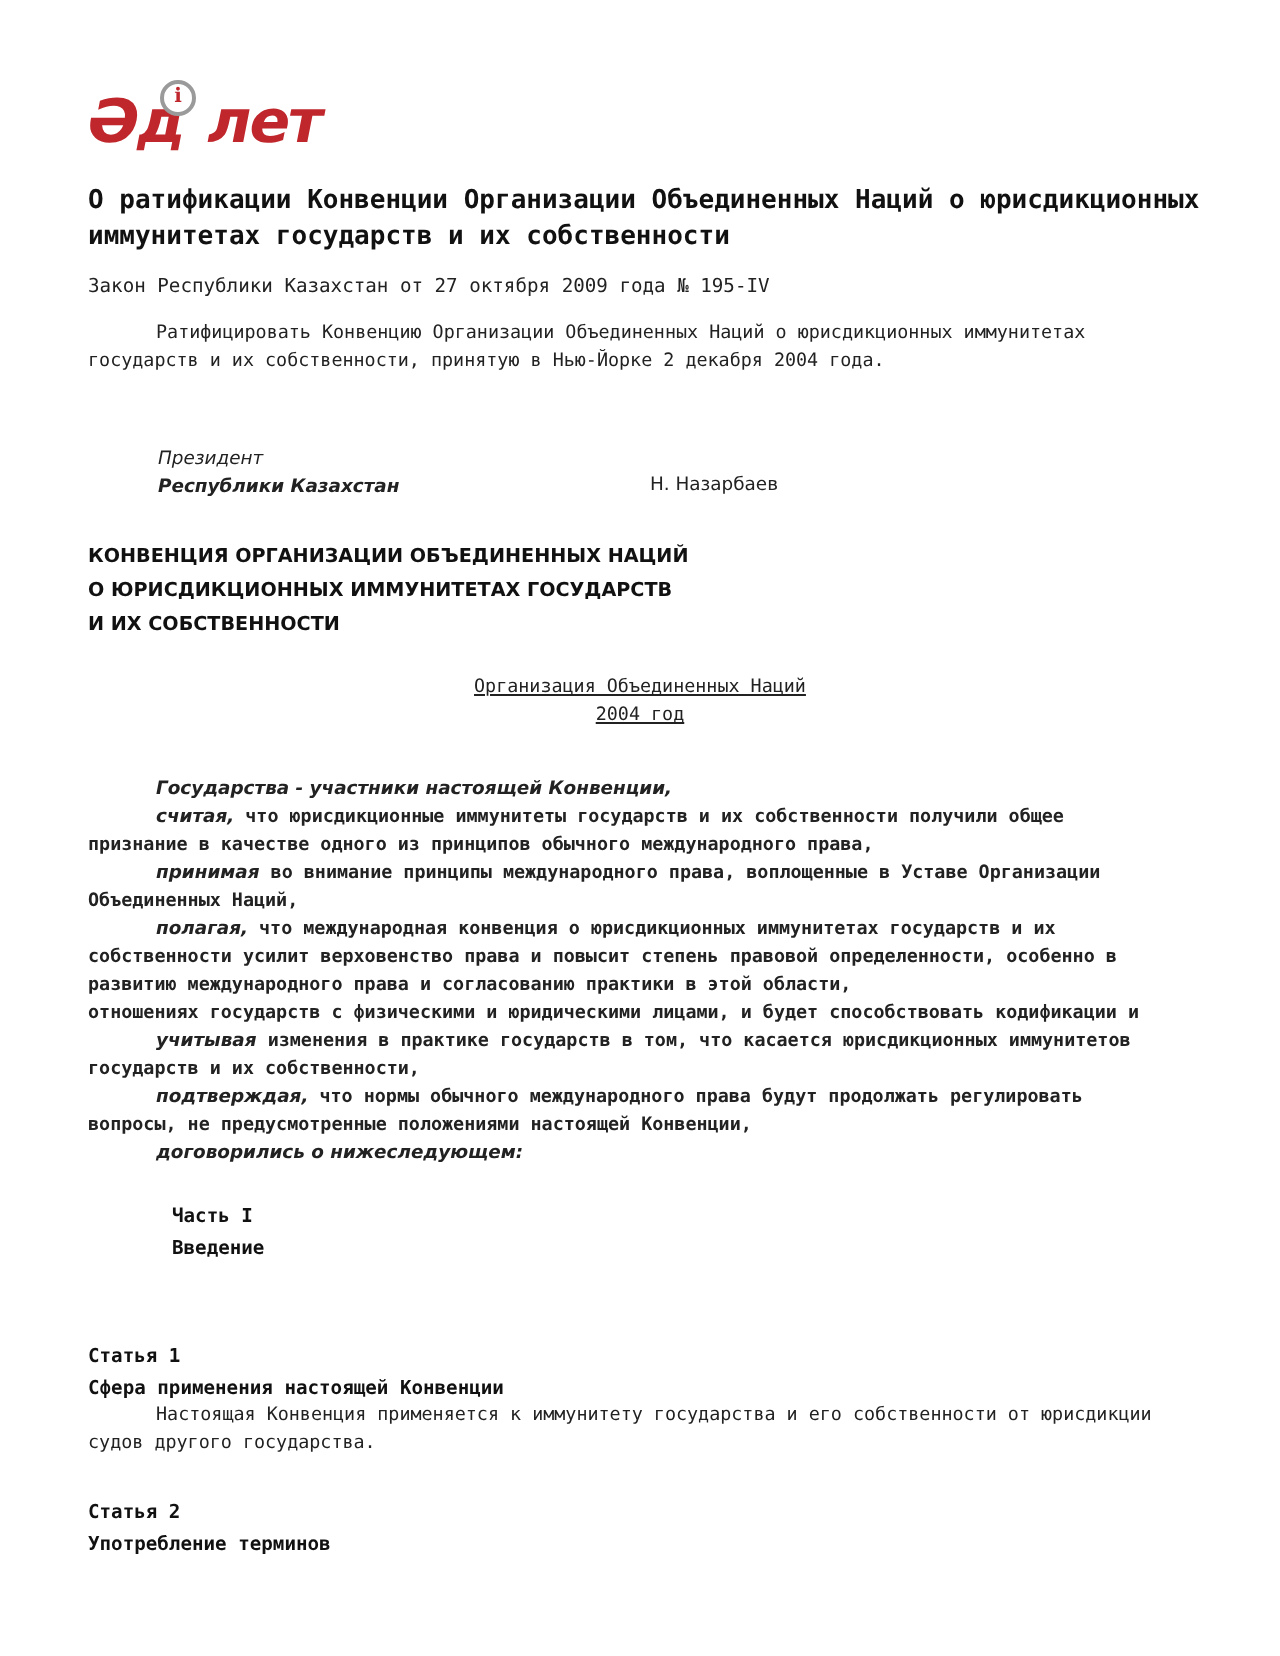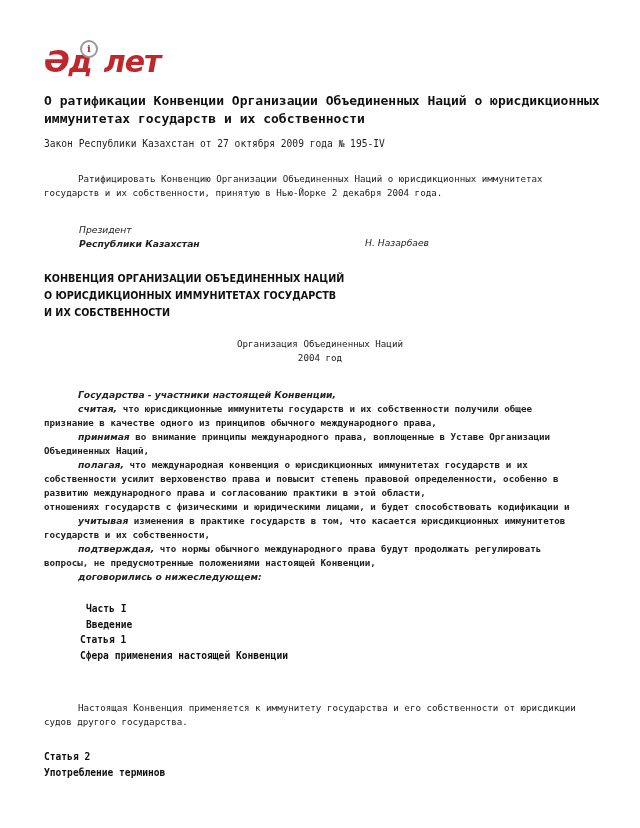--- a/index.html
+++ b/index.html
@@ -6,57 +6,57 @@
   body { width:640px; height:828px; overflow:hidden; position:relative; color:#111; }
   .mono { font-family: "DejaVu Sans Mono", "Liberation Mono", monospace; }
   .logo { position:absolute; left:44px; top:44px; width:130px; height:40px; }
   .logo-text { font-family: "DejaVu Sans", sans-serif; font-style:italic; font-weight:bold; font-size:30px; color:#c0272d; letter-spacing:-1px; line-height:36px; position:relative; }
   .logo-i { position:absolute; left:36px; top:-4px; width:14px; height:14px; border-radius:50%; border:2px solid #9a9a9a; background:#fff; font-size:10px; line-height:14px; text-align:center; color:#c0272d; font-family:"DejaVu Serif", serif; font-weight:bold; }
   .doc-title { position:absolute; left:44px; top:92px; width:560px; font-size:13px; font-weight:bold; line-height:18px; }
   .law-ref { position:absolute; left:44px; top:137px; font-size:9.6px; line-height:14px; color:#222; }
   .para { position:absolute; left:44px; width:555px; font-size:9.2px; line-height:14px; color:#222; text-align:justify; }
   .indent { text-indent:34px; }
   .sig { position:absolute; left:79px; font-size:9.2px; line-height:14px; font-style:italic; color:#222; font-family:"DejaVu Sans", sans-serif; }
-  .sig-name { position:absolute; left:325px; font-size:9.2px; font-style:italic; color:#222; font-family:"DejaVu Sans", sans-serif;margin-left:40px; }
+  .sig-name { position:absolute; left:325px; font-size:9.2px; color:#222; font-family:"DejaVu Sans", sans-serif; }
   .conv-title { position:absolute; left:44px; top:270px; font-size:9.6px; font-weight:bold; line-height:17px; font-family:"DejaVu Sans", sans-serif; }
   .center-block { position:absolute; left:0; width:640px; text-align:center; font-size:9.2px; line-height:14px; color:#222; }
   .it { font-style:italic; font-family:"DejaVu Sans", sans-serif; }
   .heading { position:absolute; left:44px; font-size:9.6px; font-weight:bold; line-height:16px; }
 </style>
 </head>
 <body>
 
 <div class="logo">
   <div class="logo-text"><span>Әд</span><span style="display:inline-block;width:12px;"></span><span>лет</span></div>
   <div class="logo-i">i</div>
 </div>
 
 <div class="doc-title mono">
   <div>О ратификации Конвенции Организации Объединенных Наций о юрисдикционных</div>
   <div>иммунитетах государств и их собственности</div>
 </div>
 
 <div class="law-ref mono">Закон Республики Казахстан от 27 октября 2009 года № 195-IV</div>
 
-<div class="para mono" style="top:172px;">
+<div class="para mono" style="top:160px;">
   <div class="indent">Ратифицировать Конвенцию Организации Объединенных Наций о юрисдикционных иммунитетах</div>
   <div>государств и их собственности, принятую в Нью-Йорке 2 декабря 2004 года.</div>
 </div>
 
 <div class="sig" style="top:223px;">Президент</div>
 <div class="sig" style="top:237px;font-weight:bold;">Республики Казахстан</div>
 <div class="sig-name" style="top:237px;">Н. Назарбаев</div>
 
 <div class="conv-title">
   <div>КОНВЕНЦИЯ ОРГАНИЗАЦИИ ОБЪЕДИНЕННЫХ НАЦИЙ</div>
   <div>О ЮРИСДИКЦИОННЫХ ИММУНИТЕТАХ ГОСУДАРСТВ</div>
   <div>И ИХ СОБСТВЕННОСТИ</div>
 </div>
 
-<div class="center-block mono" style="top:337px;">
+<div class="center-block mono" style="top:337px;text-decoration:underline;">
   <div>Организация Объединенных Наций</div>
   <div>2004 год</div>
 </div>
 
 <div class="para mono" style="top:388px;font-weight:bold;">
   <div class="indent it">Государства - участники настоящей Конвенции,</div>
   <div class="indent"><span class="it">считая,</span><span> что юрисдикционные иммунитеты государств и их собственности получили общее</span></div>
   <div>признание в качестве одного из принципов обычного международного права,</div>
   <div class="indent"><span class="it">принимая</span><span> во внимание принципы международного права, воплощенные в Уставе Организации</span></div>
   <div>Объединенных Наций,</div>
@@ -69,21 +69,21 @@
   <div class="indent"><span class="it">подтверждая,</span><span> что нормы обычного международного права будут продолжать регулировать</span></div>
   <div>вопросы, не предусмотренные положениями настоящей Конвенции,</div>
   <div class="indent it">договорились о нижеследующем:</div>
 </div>
 
 <div class="heading mono" style="top:601px;margin-left:42px;">
   <div>Часть I</div>
   <div>Введение</div>
 </div>
 
-<div class="heading mono" style="top:632px;margin-left:36px;">
+<div class="heading mono" style="top:671px;">
   <div>Статья 1</div>
   <div>Сфера применения настоящей Конвенции</div>
 </div>
 
 <div class="para mono" style="top:701px;">
   <div class="indent">Настоящая Конвенция применяется к иммунитету государства и его собственности от юрисдикции</div>
   <div>судов другого государства.</div>
 </div>
 
 <div class="heading mono" style="top:749px;">

